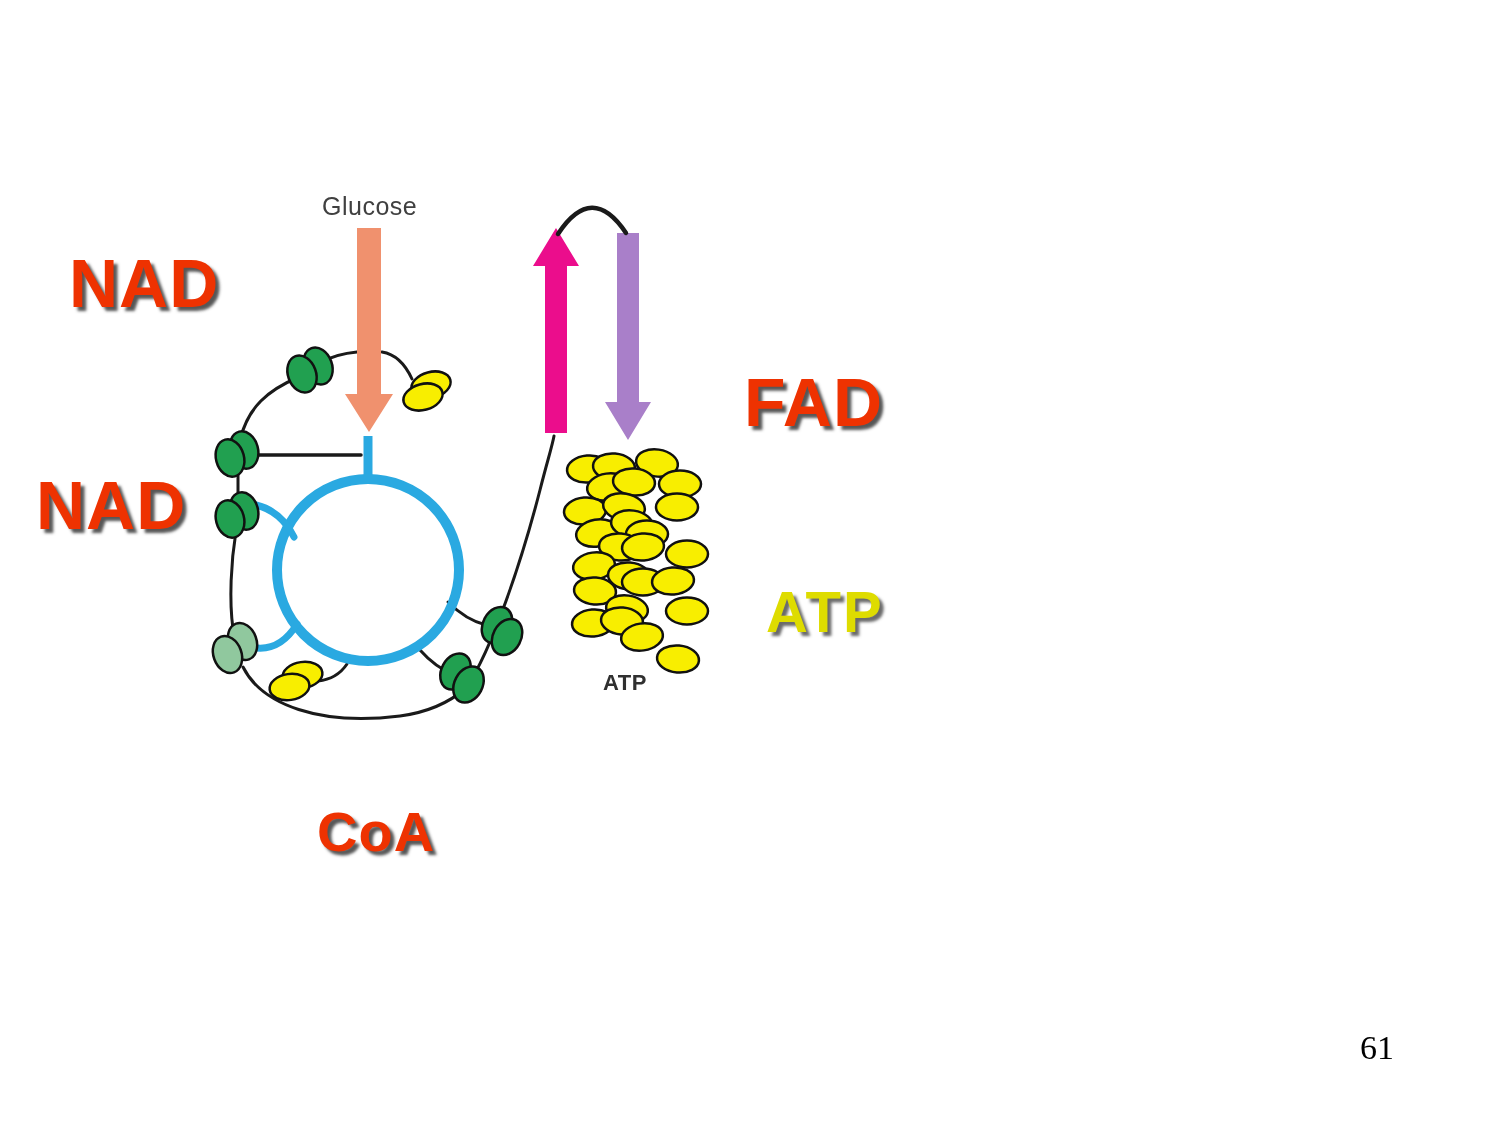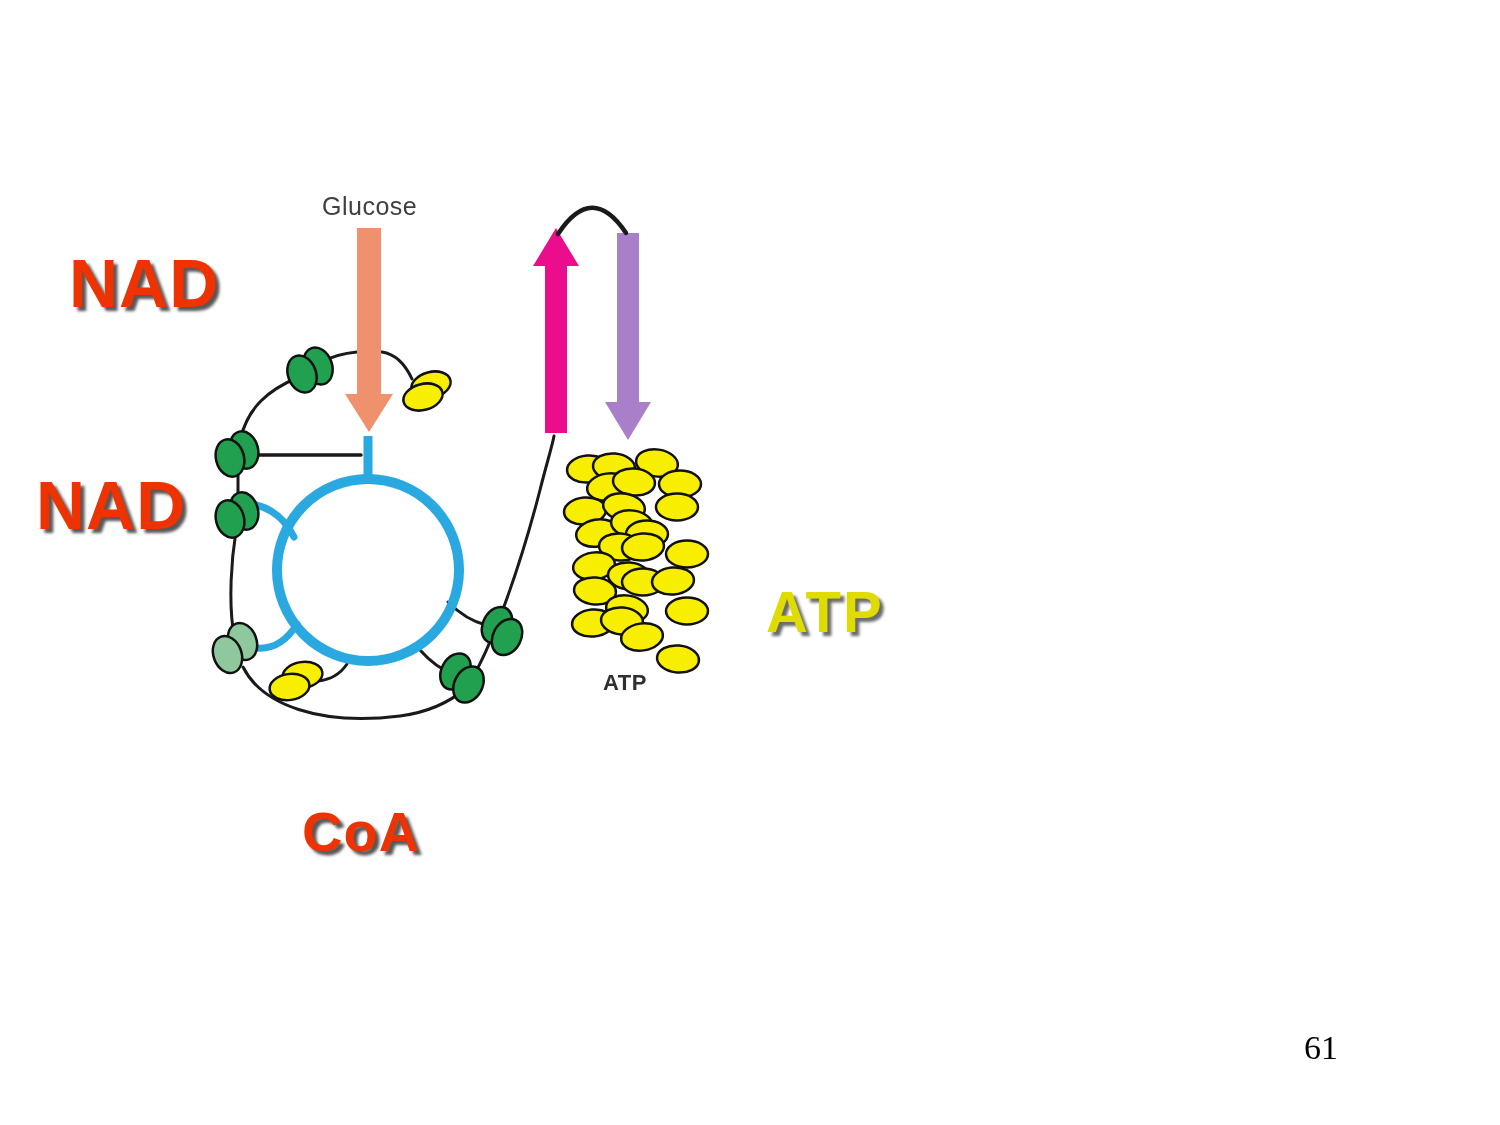--- a/index.html
+++ b/index.html
@@ -24,21 +24,21 @@
     text-shadow:4px 4px 3px rgba(45,45,45,0.8);
   }
   .lbl-page{font-family:"Liberation Serif",serif;font-size:34px;font-weight:400;}
   .pos-glucose{left:322px;top:194px;}
   .pos-nad-top{left:69px;top:249px;}
   .pos-nad-left{left:36px;top:471px;}
   .pos-fad{left:744px;top:368px;}
   .pos-atp-large{left:766px;top:583px;}
   .pos-atp-small{left:603px;top:672px;}
   .pos-coa{left:302px;top:804px;}
-  .pos-page{left:1304px;top:1031px;}
+  .pos-page{left:1360px;top:1031px;}
 </style>
 </head>
 <body>
 
 <div class="slide">
 
   <svg width="1500" height="1125" viewBox="0 0 1500 1125">
 
     <g fill="none" stroke-linecap="round">
       <path d="M 357 352 Q 336 354 322 362" stroke-width="3" stroke="#1a1a1a"></path>
@@ -133,21 +133,22 @@
         <ellipse cx="678" cy="659" rx="21" ry="13.5" transform="rotate(5 678 659)" fill="#f8ee00" stroke="#111111" stroke-width="2.5"></ellipse>
       </g>
   </svg>
 
   <div class="lbl lbl-glucose pos-glucose" style="color: rgb(64, 64, 64);">Glucose</div>
 
   <div class="lbl lbl-red pos-nad-top" style="color: rgb(238, 50, 1);">NAD</div>
 
   <div class="lbl lbl-red pos-nad-left" style="color: rgb(238, 50, 1);">NAD</div>
 
+  <div class="lbl lbl-red pos-fad" style="color: rgb(238, 50, 1);">FAD</div>
 
   <div class="lbl lbl-atp-large pos-atp-large" style="color: rgb(222, 220, 0);">ATP</div>
 
   <div class="lbl lbl-atp-small pos-atp-small" style="color: rgb(48, 48, 48);">ATP</div>
 
-  <div class="lbl lbl-coa pos-coa" style="color: rgb(238, 50, 1);">CoA</div>
+  <div class="lbl lbl-coa pos-coa" style="color: rgb(238, 50, 1); margin-left: 15px;">CoA</div>
 
   <div class="lbl lbl-page pos-page" style="color: rgb(0, 0, 0);">61</div>
 </div>
 
 </body></html>

